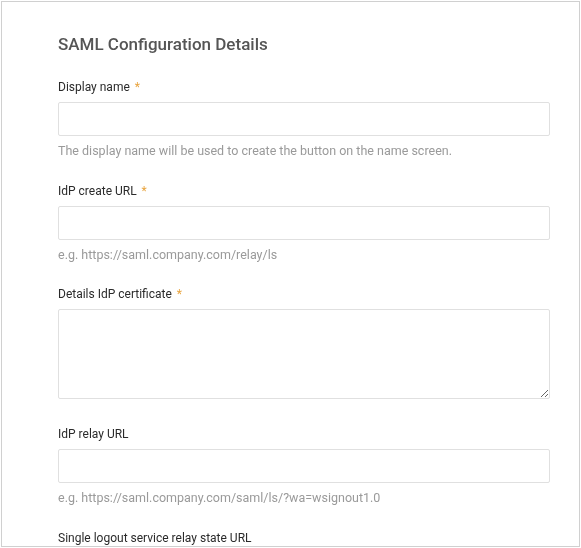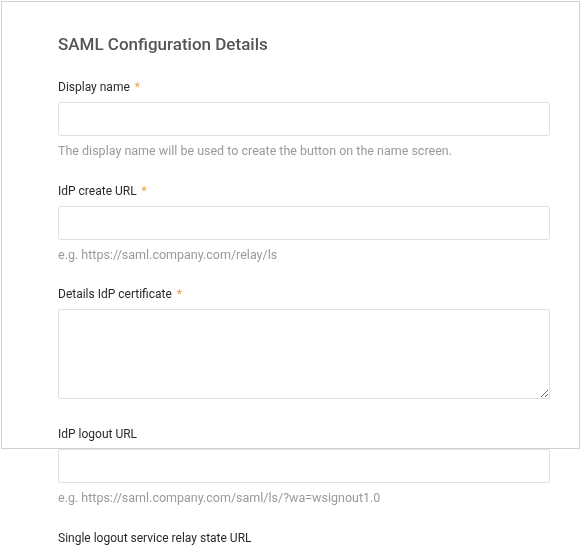--- a/index.html
+++ b/index.html
@@ -10,21 +10,21 @@
     body {
       font-family: -apple-system, BlinkMacSystemFont, "Segoe UI", Roboto, "Helvetica Neue", Arial, sans-serif;
       background: #fff;
       width: 581px;
       height: 548px;
       overflow: hidden;
     }
     .container {
       border: 1px solid #d0d0d0;
       width: 579px;
-      height: 448px;
+      height: 546px;
       margin: 1px;
       padding: 32px 29px 10px 56px;
       background: #fff;
     }
     .section-title {
       font-size: 17px;
       font-weight: 500;
       color: #555;
       margin-bottom: 26px;
     }
@@ -98,21 +98,21 @@
   <div class="field-group">
     <label class="field-label">
       <span>Details IdP certificate</span>
       <span class="required-asterisk">*</span>
     </label>
     <textarea class="textarea-input" style=""></textarea>
   </div>
 
   <div class="field-group">
     <label class="field-label">
-      <span>IdP logout URL</span>
+      <span>IdP relay URL</span>
     </label>
     <input type="text" class="text-input" value="" style="">
     <div class="help-text">e.g. https://saml.company.com/saml/ls/?wa=wsignout1.0</div>
   </div>
 
   <div class="field-group">
     <label class="field-label">
       <span>Single logout service relay state URL</span>
     </label>
 

